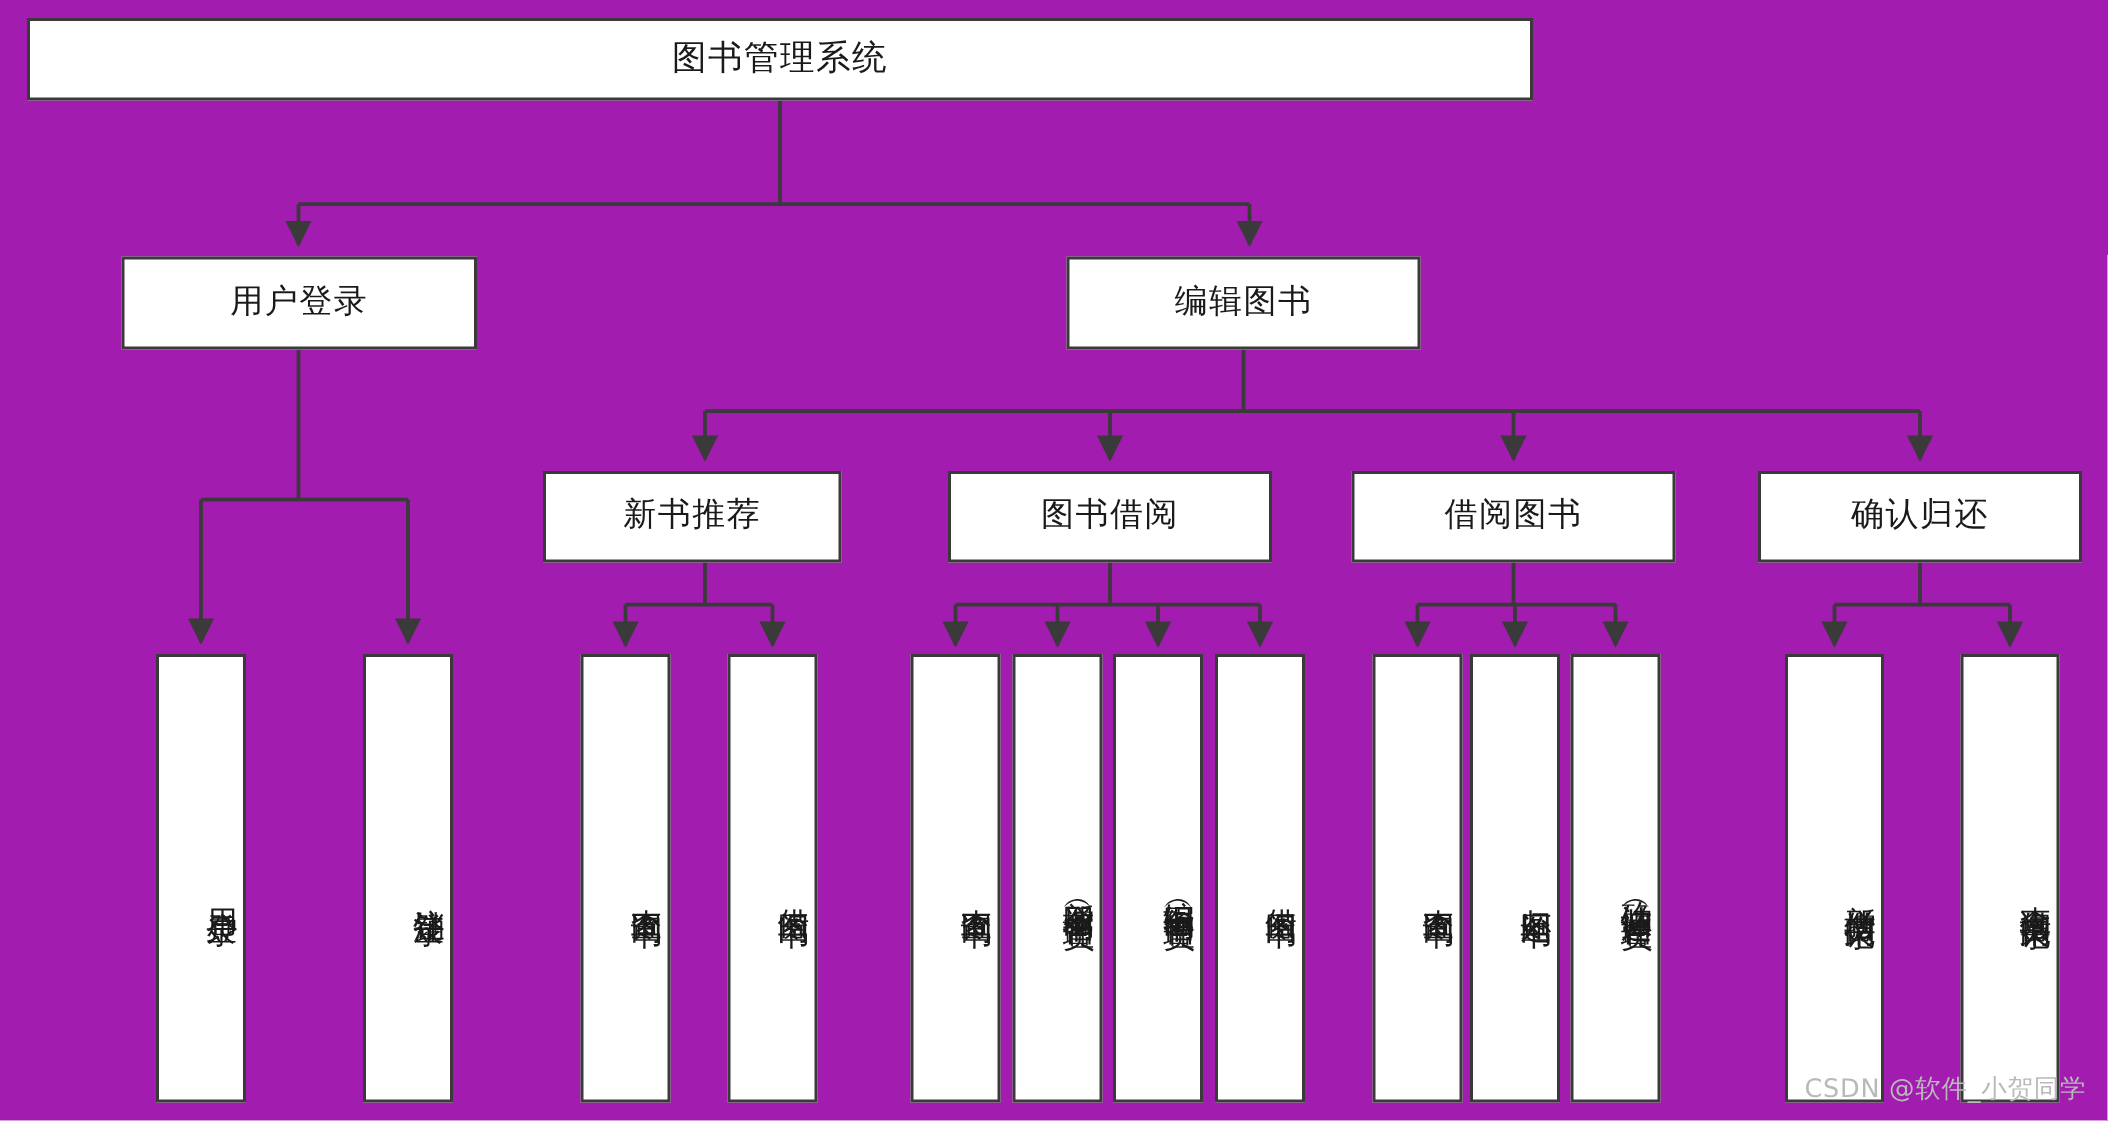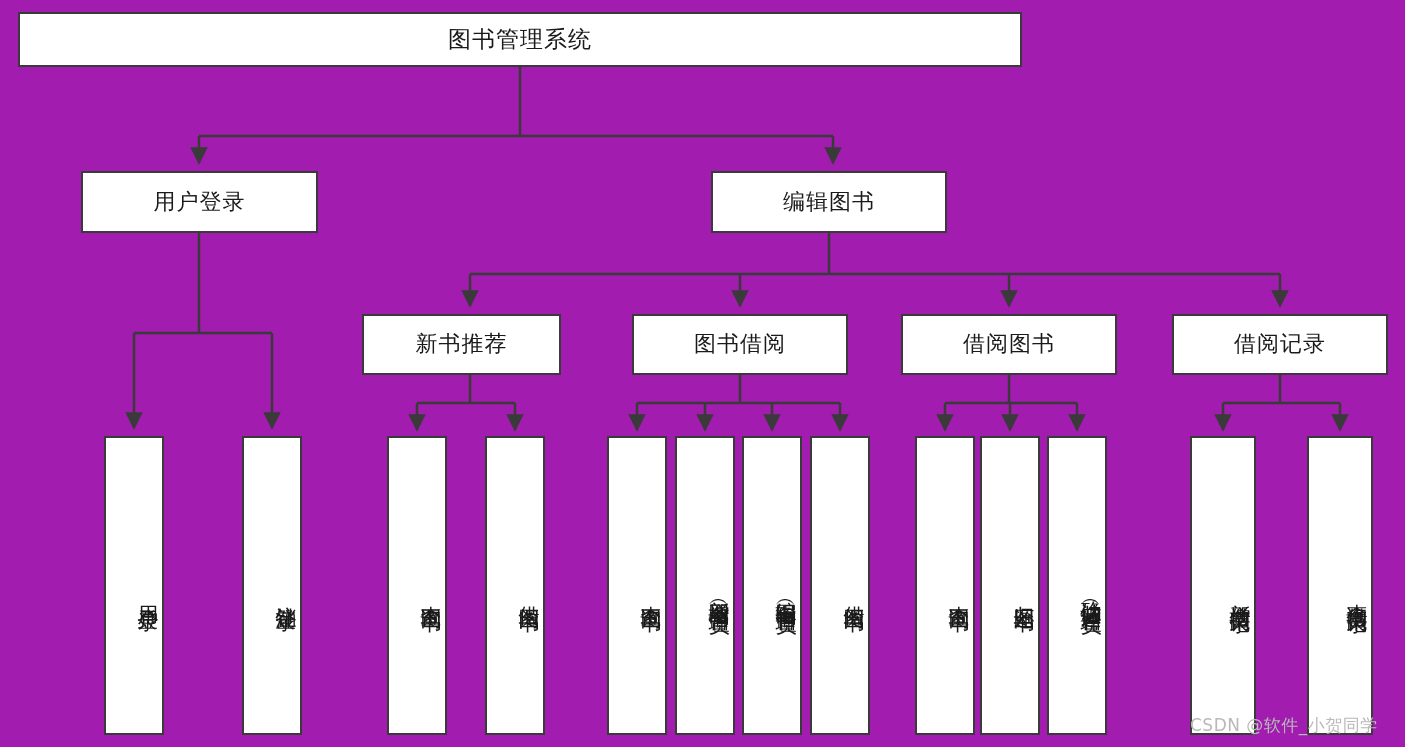--- a/index.html
+++ b/index.html
@@ -57,20 +57,21 @@
     writing-mode: vertical-rl;
     text-orientation: upright;
     white-space: nowrap;
   }
   .watermark {
     position: absolute;
     font-size: 17px;
     color: #b9b9b9;
     white-space: nowrap;
     letter-spacing: 0.5px;
+    padding-left: 13px;
   }
 </style>
 </head>
 <body>
 
 <div id="canvas">
 
   <svg id="wires" xmlns="http://www.w3.org/2000/svg">
     <defs>
       <marker id="arrow" viewBox="0 0 10 10" refX="9" refY="5" markerWidth="7" markerHeight="7" orient="auto-start-reverse">
@@ -147,21 +148,21 @@
   <div class="node horiz" style="left:362px; top:314px; width:199px; height:61px;">
     <span>新书推荐</span>
   </div>
   <div class="node horiz" style="left:632px; top:314px; width:216px; height:61px;">
     <span>图书借阅</span>
   </div>
   <div class="node horiz" style="left:901px; top:314px; width:216px; height:61px;">
     <span>借阅图书</span>
   </div>
   <div class="node horiz" style="left:1172px; top:314px; width:216px; height:61px;">
-    <span>借阅记录</span>
+    <span>确认归还</span>
   </div>
 
   <div class="node vert" style="left:104px; top:436px; width:60px; height:299px;">
     <span class="vtext">用户登录</span>
   </div>
   <div class="node vert" style="left:242px; top:436px; width:60px; height:299px;">
     <span class="vtext">注销登录</span>
   </div>
 
   <div class="node vert" style="left:387px; top:436px; width:60px; height:299px;">

